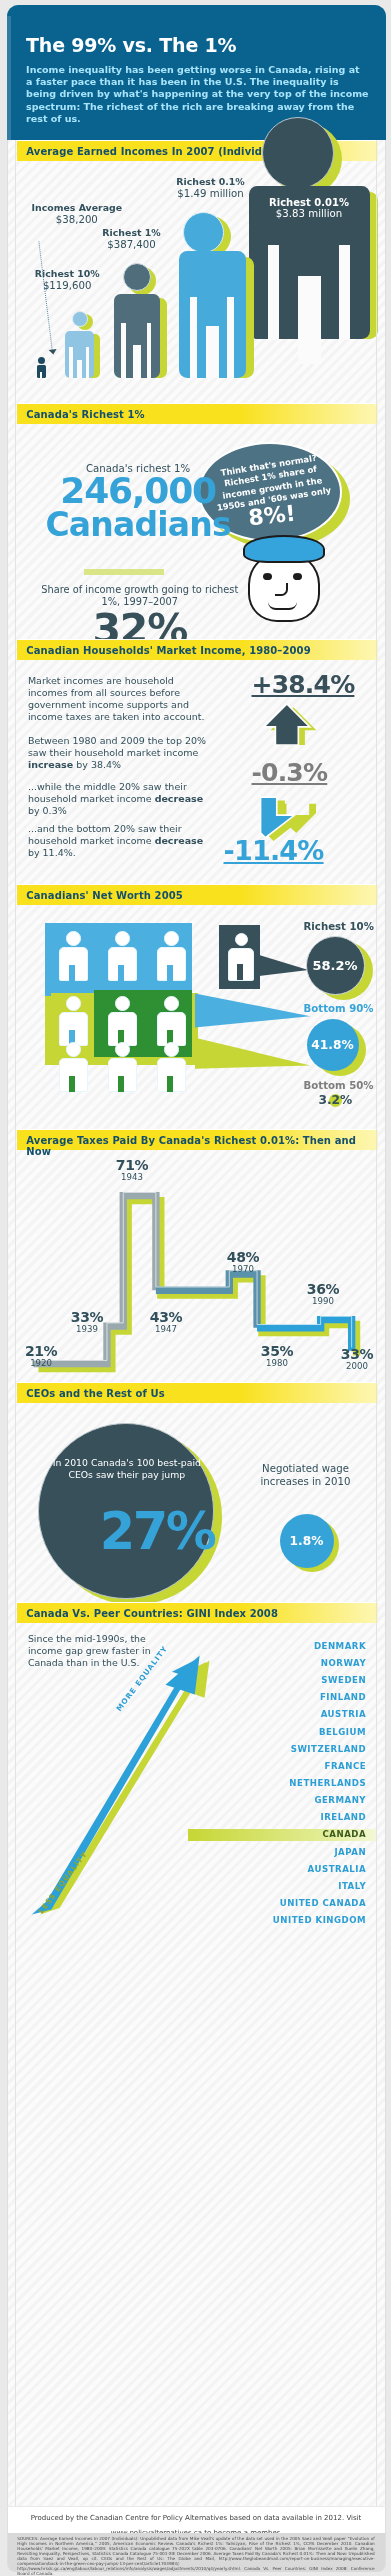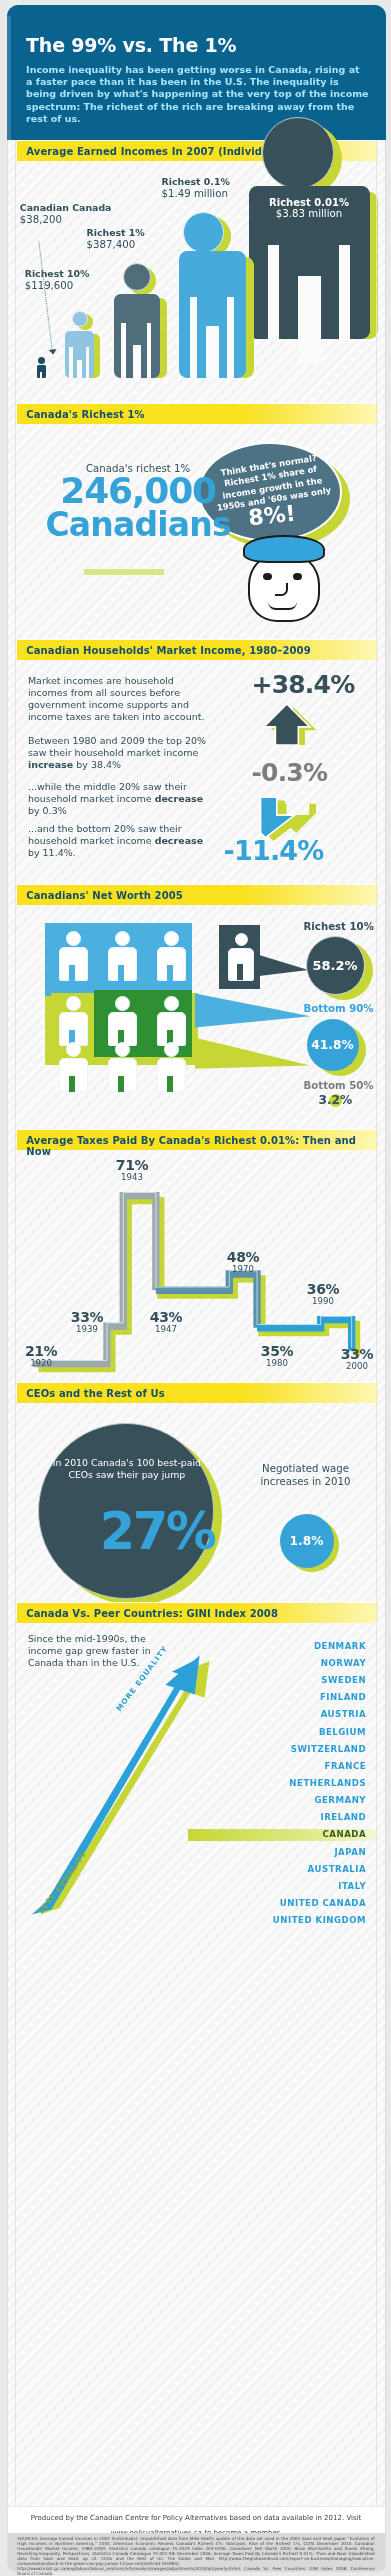--- a/index.html
+++ b/index.html
@@ -58,21 +58,21 @@
   }
   .band span {
     position:absolute; left:9.8px; top:4.9px;
     font-size:10px; font-weight:bold; color:#14506e; letter-spacing:0.1px;
   }
 
   .body-area { position:relative; margin:0 9px; }
 
   
   .s1 { height:263px; }
-  .fig-label { position:absolute; text-align:left; color:#32505c; }
+  .fig-label { position:absolute; text-align:center; color:#32505c; }
   .fig-label .t { font-size:9.4px; font-weight:bold; display:block; line-height:10.6px; }
   .fig-label .v { font-size:10.2px; display:block; line-height:12.2px; }
 
   .shadowdot{ position:absolute; border-radius:50%; background:#c6d634; }
 
   .dotted-arrow{
     position:absolute; border-left:1.6px dotted #5b8aa5; height:78px; width:0;
   }
   .dotted-arrow:after{
     content:""; position:absolute; left:-4.1px; bottom:-4.9px;
@@ -123,21 +123,21 @@
     position:absolute; left:0; top:59px; width:144px; text-align:center;
     color:#fff; font-size:22px; font-weight:bold; transform:rotate(-6deg);
   }
   .face {
     position:absolute; left:225px; top:113px; width:86px; height:85px;
   }
 
   
   .s3 { height:245px; }
   .s3 p { position:absolute; left:11.4px; width:184px; font-size:9.5px; line-height:12.2px; color:#33505c; }
-  .stat { position:absolute; font-weight:bold; letter-spacing:-0.8px; }
+  .stat { position:absolute; font-weight:bold; letter-spacing:-0.8px;text-decoration:underline; }
   .arrow-up, .arrow-dn { position:absolute; }
 
   
   .s4 { height:245px; }
   .grid-blue{ position:absolute; background:#4bb0e0; }
   .grid-green{ position:absolute; background:#2e9032; }
   .grid-lime{ position:absolute; background:#c6d634; }
   .pers-white{ position:absolute; }
   .pers-white .h{ position:absolute; border-radius:50%; background:#fff; border:1.2px solid #e7f6fd;}
   .pers-white .b{ position:absolute; background:#fff; border-radius:4.9px 4.9px 1.6px 1.6px; border:1.2px solid #e7f6fd;}
@@ -287,21 +287,21 @@
         <div class="shadowdot" style="left:60px;top:153px;width:16.3px;height:16.3px;"></div>
         <div style="position:absolute;left:55px;top:150px;width:16.3px;height:16.3px;border-radius:50%;background:#8fc4e2;border:1.2px solid #dcecf5;"></div>
         <div style="position:absolute;left:54px;top:173px;width:29px;height:44px;background:#c6d634;border-radius:4.9px;"></div>
         <div style="position:absolute;left:48px;top:170px;width:29px;height:47px;background:#8fc4e2;border-radius:4.9px;">
           <div style="position:absolute;left:4.9px;top:16.3px;width:3.3px;height:31px;background:#fbfbfb;"></div>
           <div style="position:absolute;left:21px;top:16.3px;width:3.3px;height:31px;background:#fbfbfb;"></div>
           <div style="position:absolute;left:12.2px;top:29px;width:5.7px;height:18px;background:#fbfbfb;"></div>
         </div>
 
         <div class="fig-label" style="left:3.3px;top:42px;width:114px;">
-          <span class="t">Canadian Canada</span>
+          <span class="t">Incomes Average</span>
           <span class="v">$38,200</span>
         </div>
         <div class="dotted-arrow" style="left:28.6px;top:80px;height:109px;transform:rotate(-7deg);"></div>
         <div style="position:absolute;left:21px;top:196px;width:7.3px;height:7.3px;border-radius:50%;background:#1d4a60;"></div>
         <div style="position:absolute;left:20.4px;top:204px;width:9px;height:13px;background:#1d4a60;border-radius:1.6px;">
           <div style="position:absolute;left:3.3px;top:6.5px;width:1.6px;height:6.5px;background:#fbfbfb;"></div>
         </div>
       </div>
     </div>
 
@@ -327,20 +327,24 @@
         </div>
 
         <div class="n246">
           <span class="cap">Canada's richest 1%</span>
           <span class="big">246,000</span>
           <span class="big2">Canadians</span>
         </div>
 
         <div class="rule-lime"></div>
 
+        <div class="share">
+          <span class="cap">Share of income growth going to richest 1%, 1997–2007</span>
+          <span class="big">32%</span>
+        </div>
       </div>
     </div>
 
     <div class="sec s3" style="top:499px;">
       <div class="band">
         <span>Canadian Households' Market Income, 1980–2009</span>
       </div>
       <div class="body-area" style="height:224px;">
 
         <p style="top:14.7px;">Market incomes are household incomes from all sources before government income supports and income taxes are taken into account.</p>

